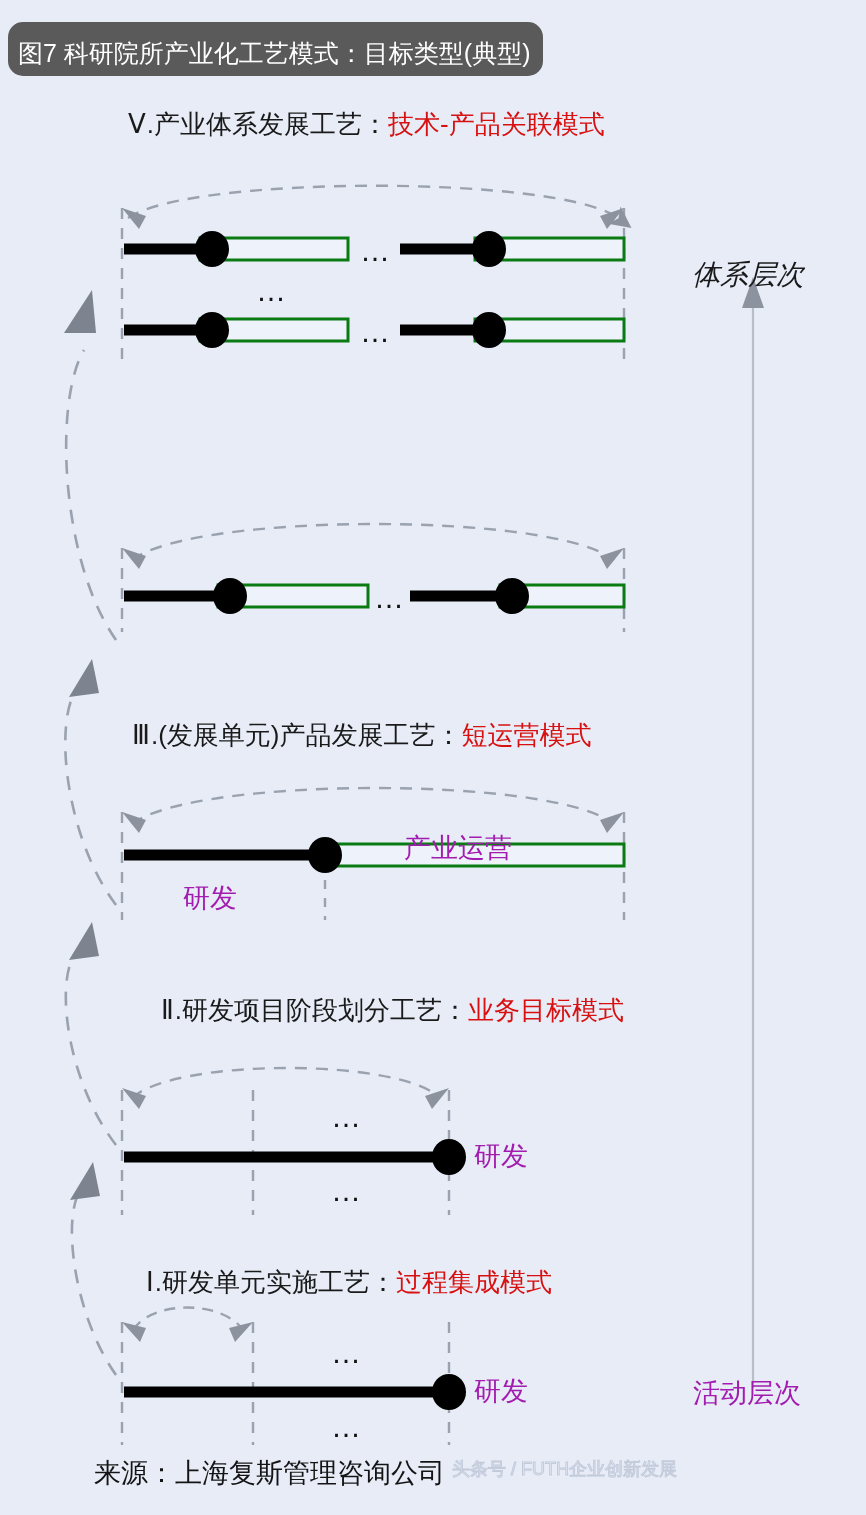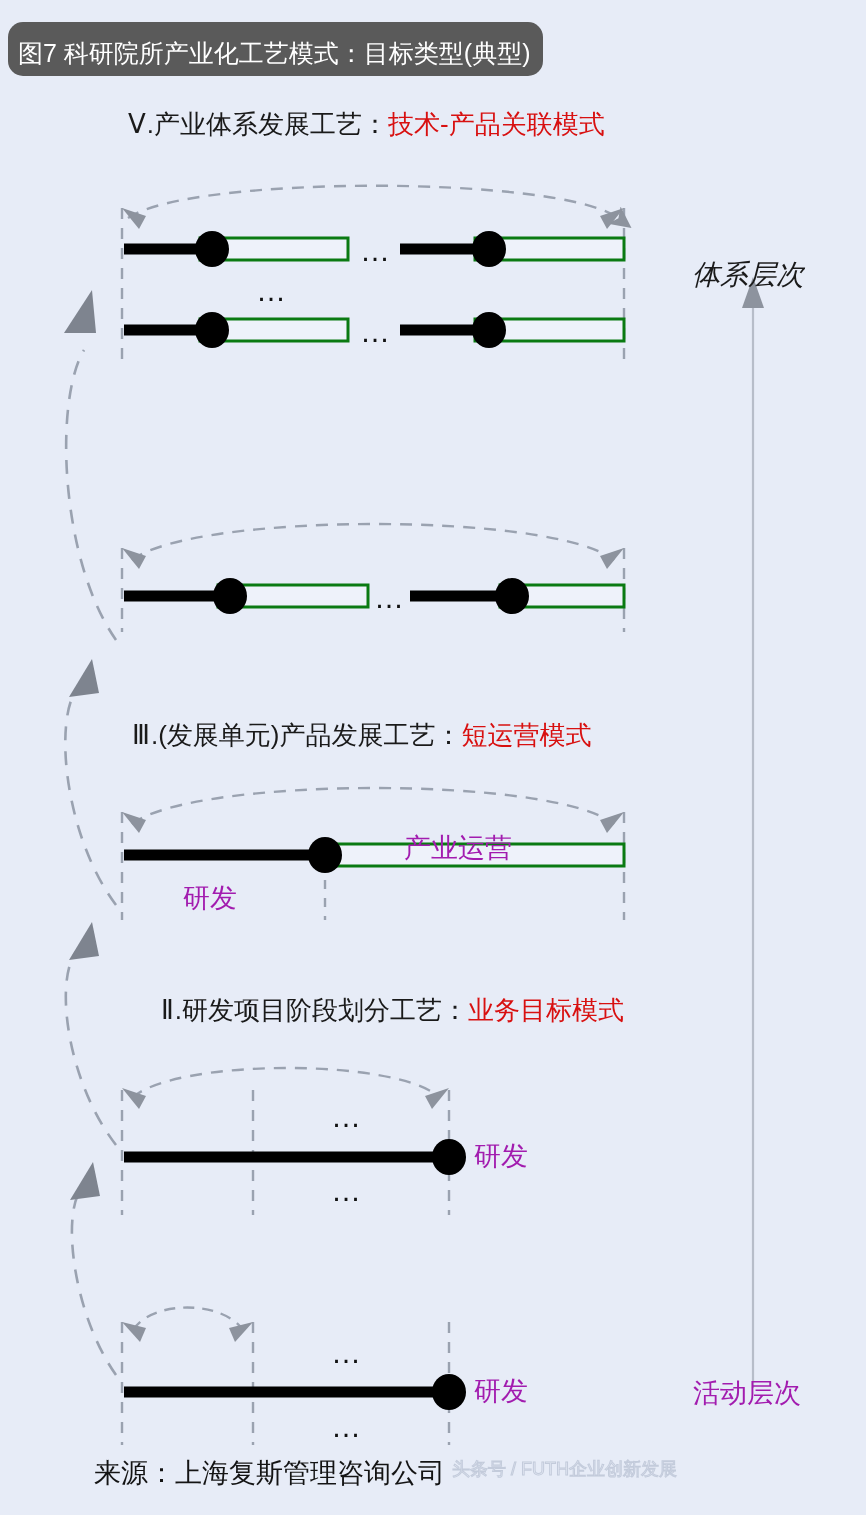--- a/index.html
+++ b/index.html
@@ -190,20 +190,23 @@
 
 
   <div class="heading" style="left:132px;top:718px;">
     <span class="rn">Ⅲ</span><span>.</span><span>(发展单元)产品发展工艺：</span><span class="hl">短运营模式</span>
   </div>
 
   <div class="heading" style="left:140px;top:993px;margin-left:21px;">
     <span class="rn">Ⅱ</span><span>.</span><span>研发项目阶段划分工艺：</span><span class="hl">业务目标模式</span>
   </div>
 
+  <div class="heading" style="left:146px;top:1265px;">
+    <span class="rn">Ⅰ</span><span>.</span><span>研发单元实施工艺：</span><span class="hl">过程集成模式</span>
+  </div>
 
   <div class="dots" style="left:360px;top:236px;">…</div>
   <div class="dots" style="left:360px;top:317px;">…</div>
   <div class="dots" style="left:256px;top:276px;">…</div>
 
   <div class="dots" style="left:374px;top:583px;">…</div>
 
   <div class="dots" style="left:331px;top:1102px;">…</div>
   <div class="dots" style="left:331px;top:1176px;">…</div>
 

